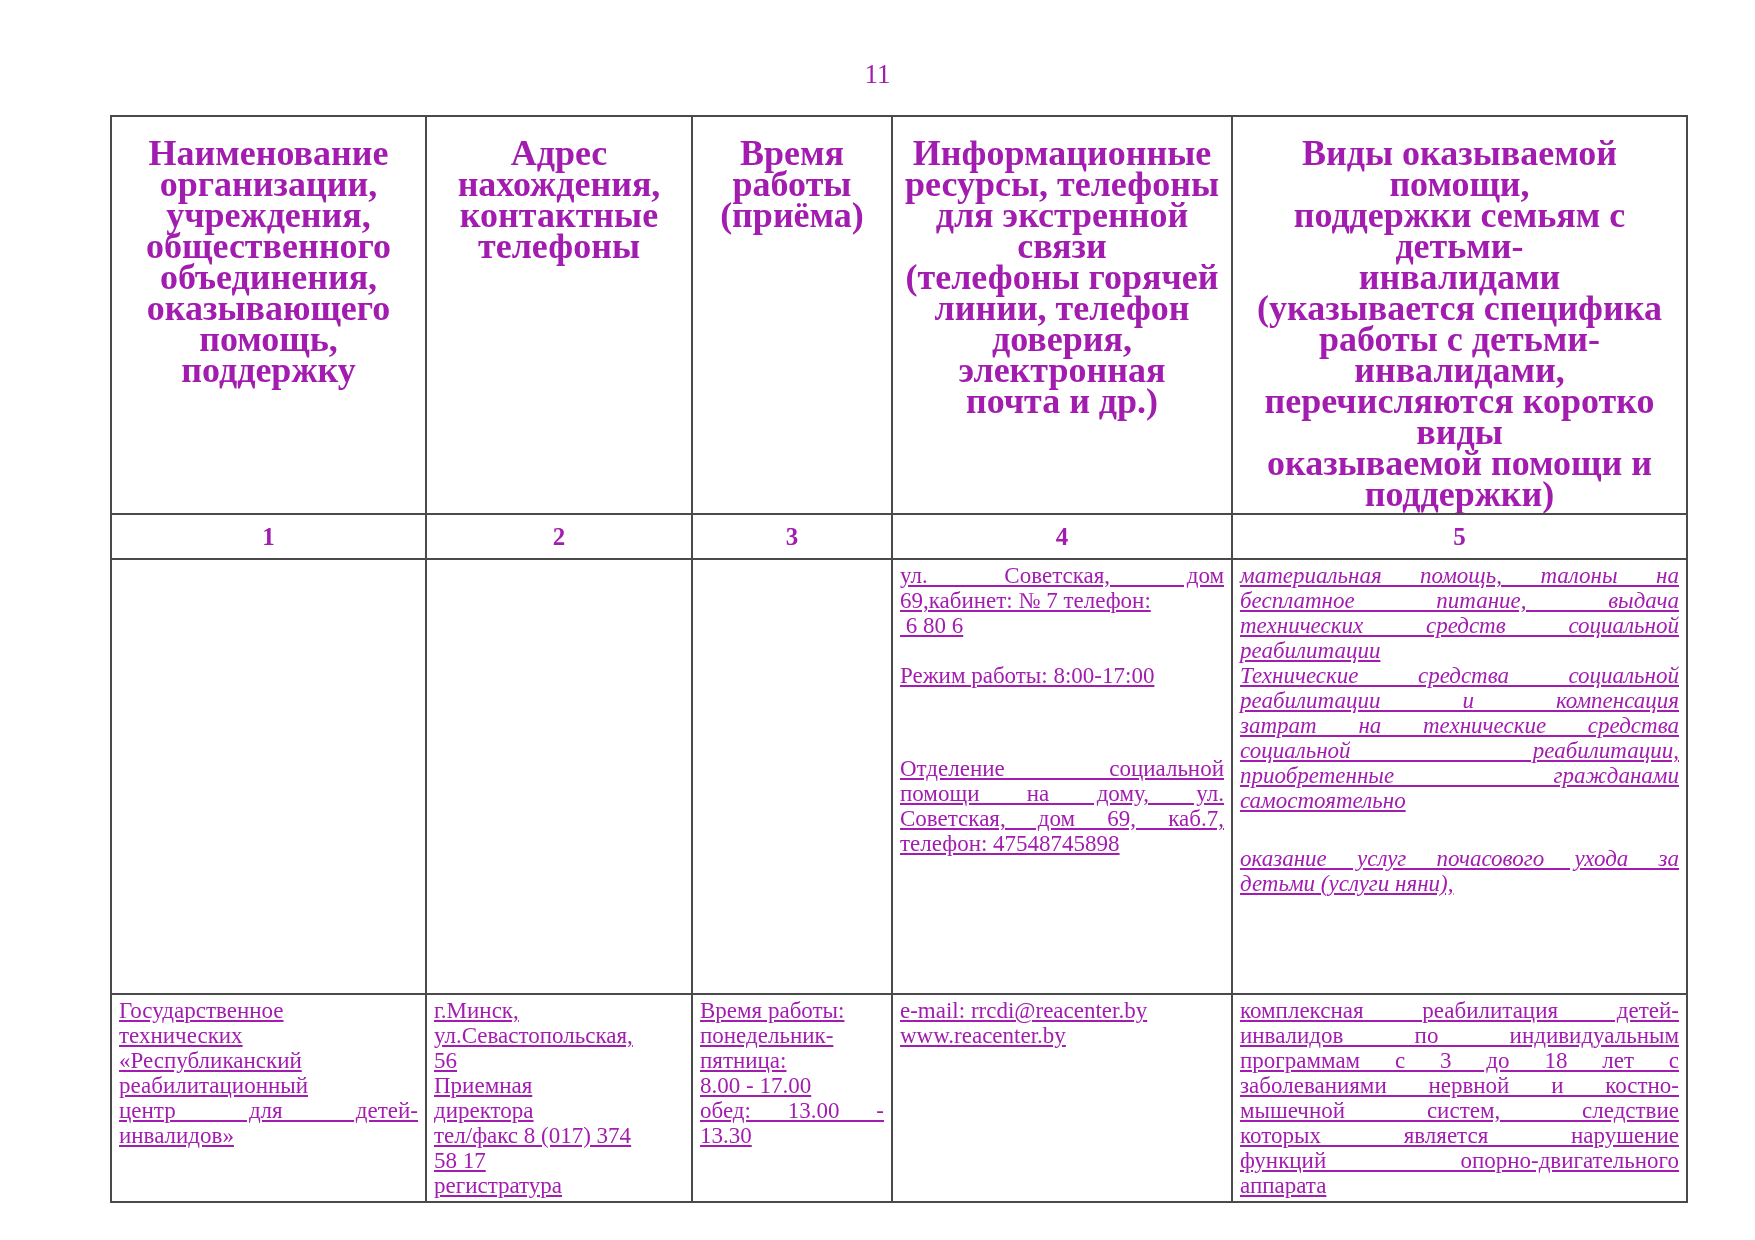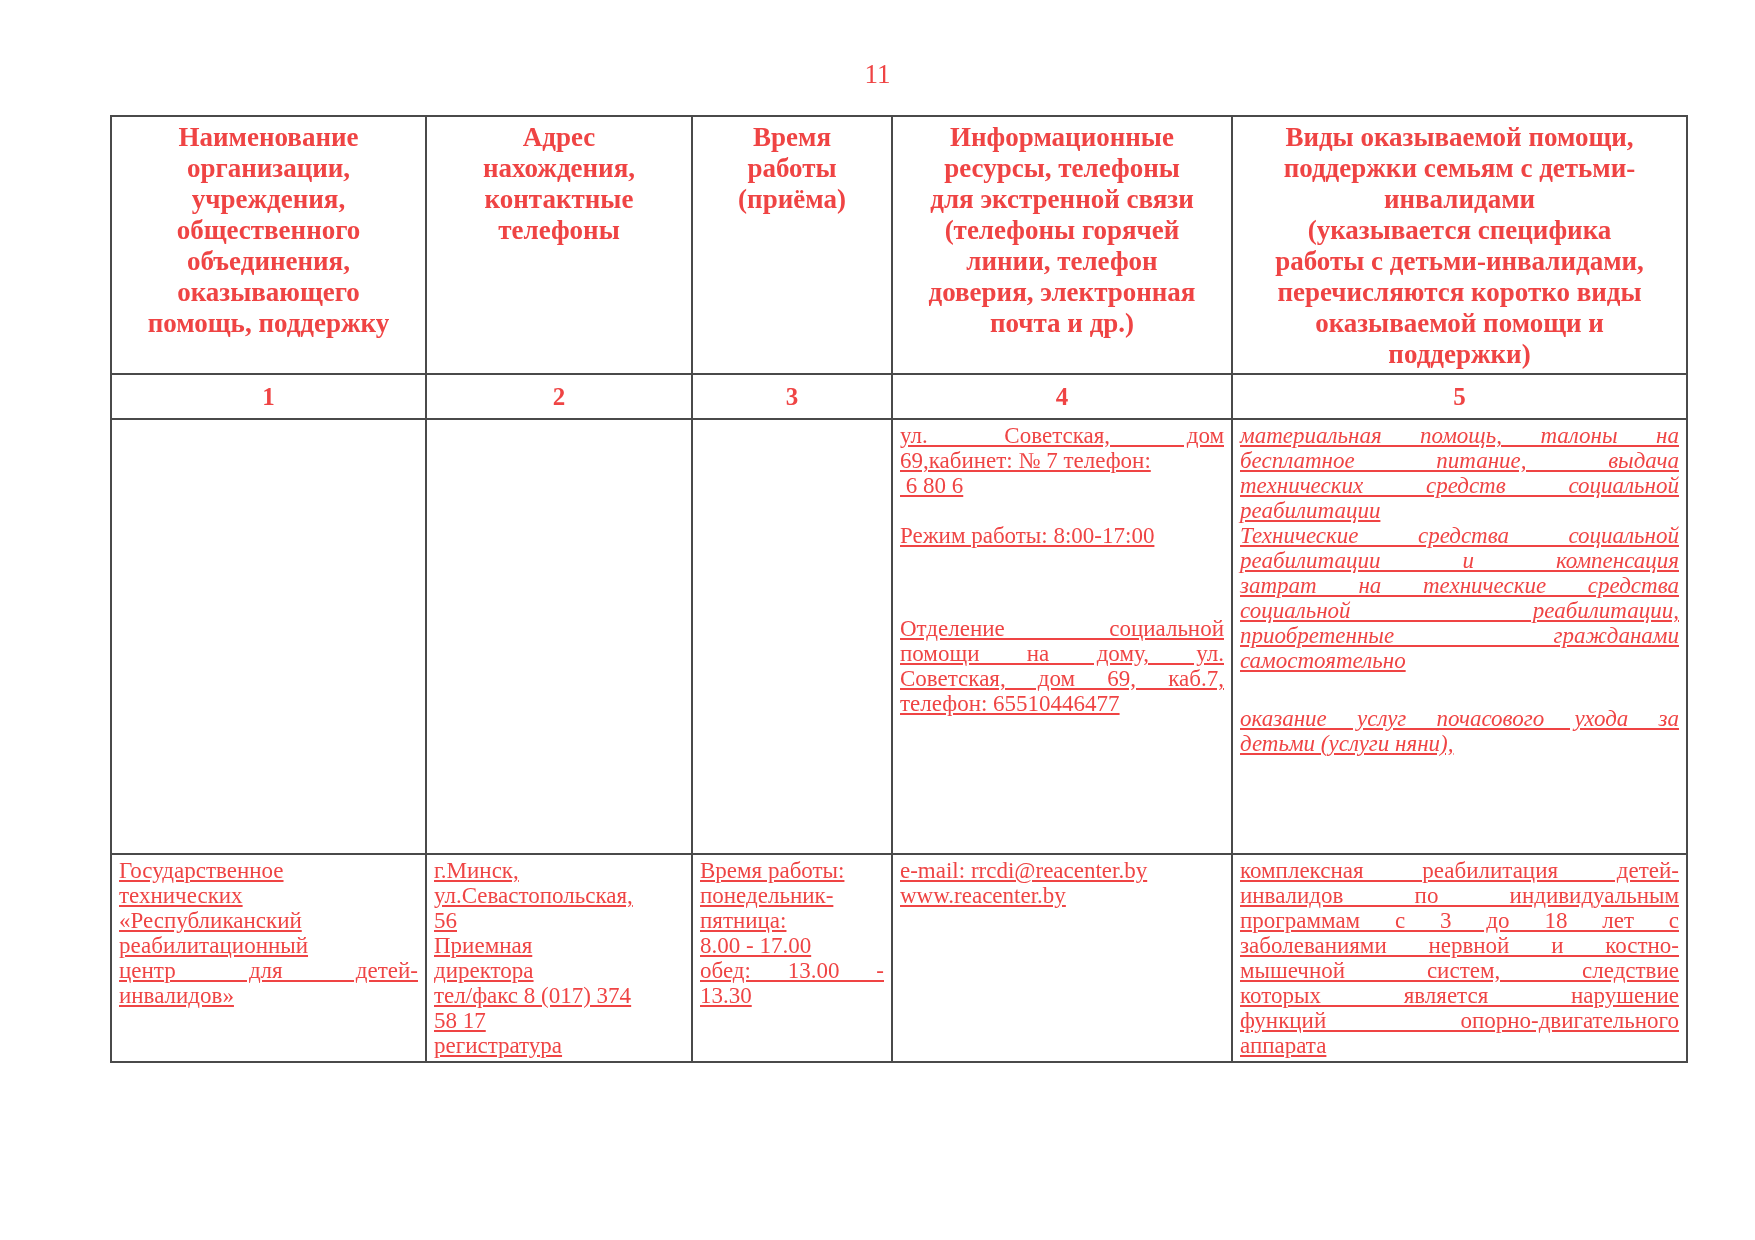--- a/index.html
+++ b/index.html
@@ -2,21 +2,21 @@
 <html><head>
 <meta charset="utf-8">
 <style>
   html, body { margin: 0; padding: 0; background: #ffffff; }
   .page {
     position: relative;
     width: 1707px;
     height: 1240px;
     background: #ffffff;
     font-family: "Liberation Serif", "DejaVu Serif", serif;
-    color: #ef4444;
+    color: #a21caf;
     overflow: hidden;
   }
   .page-number {
     position: absolute;
     top: 58px;
     left: 0;
     width: 1755px;
     text-align: center;
     font-size: 27px;
     line-height: 32px;
@@ -34,25 +34,25 @@
     vertical-align: top;
     padding: 3px 7px;
     overflow: hidden;
   }
   tr.header-row { height: 248px; }
   tr.num-row    { height: 45px; }
   tr.data-row-1 { height: 435px; }
   tr.data-row-2 { height: 200px; }
   .doc-table th {
     font-weight: bold;
-    font-size: 27px;
+    font-size: 36px;
     line-height: 31px;
     text-align: center;
     white-space: pre-line;
-    padding-top: 5px;
+    padding-top: 21px;
   }
   .num-row td {
     font-weight: bold;
     font-size: 25px;
     line-height: 25px;
     text-align: center;
     vertical-align: middle;
     padding: 2px 0;
   }
   .para { margin: 0; text-decoration: underline; }
@@ -132,21 +132,21 @@
               <div class="line j">ул. Советская, дом</div>
               <div class="line">69,кабинет: № 7 телефон:</div>
               <div class="line"> 6 80 6</div>
               <div class="line blank"></div>
               <div class="line">Режим работы: 8:00-17:00</div>
             </div>
             <div class="para" style="margin-top: 68px;">
               <div class="line j">Отделение социальной</div>
               <div class="line j">помощи на дому, ул.</div>
               <div class="line j">Советская, дом 69, каб.7,</div>
-              <div class="line">телефон: 65510446477</div>
+              <div class="line">телефон: 47548745898</div>
             </div>
           </td>
         <td class="cell-italic">
             <div class="para">
               <div class="line j">материальная помощь, талоны на</div>
               <div class="line j">бесплатное питание, выдача</div>
               <div class="line j">технических средств социальной</div>
               <div class="line">реабилитации</div>
               <div class="line j">Технические средства социальной</div>
               <div class="line j">реабилитации и компенсация</div>

